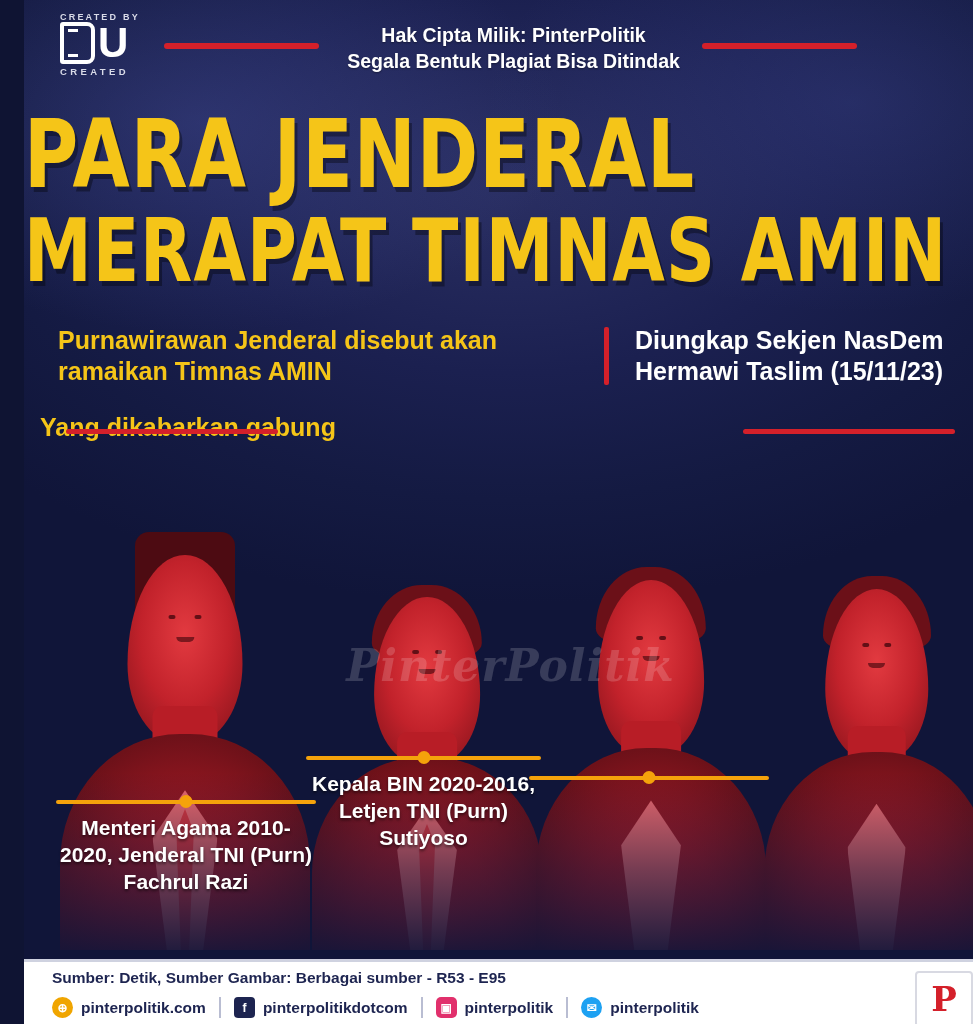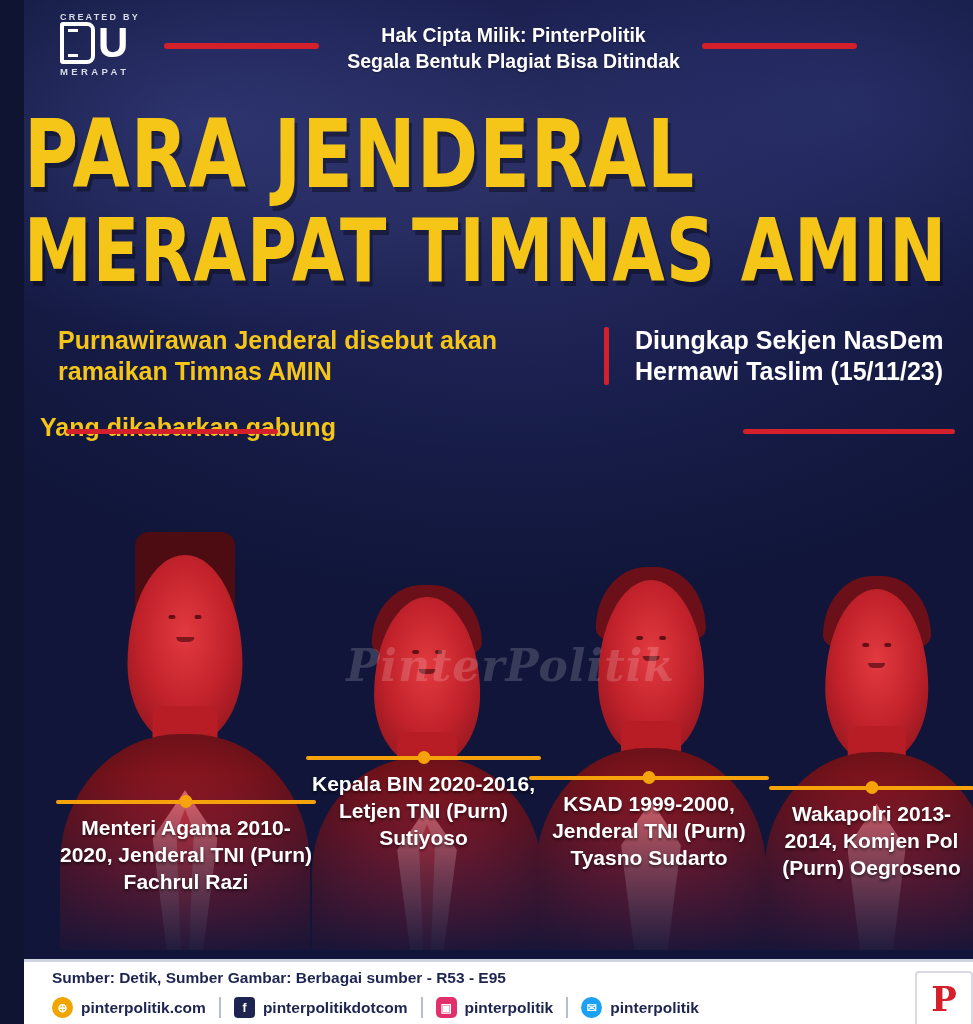--- a/index.html
+++ b/index.html
@@ -423,21 +423,21 @@
 
 <div class="poster">
 
   <div class="top-bar">
     <div class="logo">
       <div class="created">CREATED BY</div>
       <div class="du">
           <span class="d"></span>
           <span class="u">U</span>
         </div>
-      <div class="pictures">MERAPAT</div>
+      <div class="pictures">CREATED</div>
     </div>
 
     <div class="rule-left"></div>
     <div class="rule-right"></div>
 
     <div class="copyright">
       <div>Hak Cipta Milik: PinterPolitik</div>
       <div>Segala Bentuk Plagiat Bisa Ditindak</div>
     </div>
   </div>
@@ -528,28 +528,20 @@
           <span class="line"></span>
           <span class="dot"></span>
         </div>
       <div>Kepala BIN 2020-2016, Letjen TNI (Purn) Sutiyoso</div>
     </div>
     <div class="caption" style="left:505px; width:240px; top:28px;">
       <div class="marker">
           <span class="line"></span>
           <span class="dot"></span>
         </div>
-      <div>KSAD 1999-2000, Jenderal TNI (Purn) Tyasno Sudarto</div>
-    </div>
-    <div class="caption" style="left:745px; width:205px; top:38px;">
-      <div class="marker">
-          <span class="line"></span>
-          <span class="dot"></span>
-        </div>
-      <div>Wakapolri 2013-2014, Komjen Pol (Purn) Oegroseno</div>
     </div>
   </div>
 
   <div class="footer">
     <div class="topline"></div>
     <div class="src">Sumber: Detik, Sumber Gambar: Berbagai sumber - R53 - E95</div>
     <div class="socials">
       <div class="social">
         <span class="sicon web">⊕</span>
         <span>pinterpolitik.com</span>

